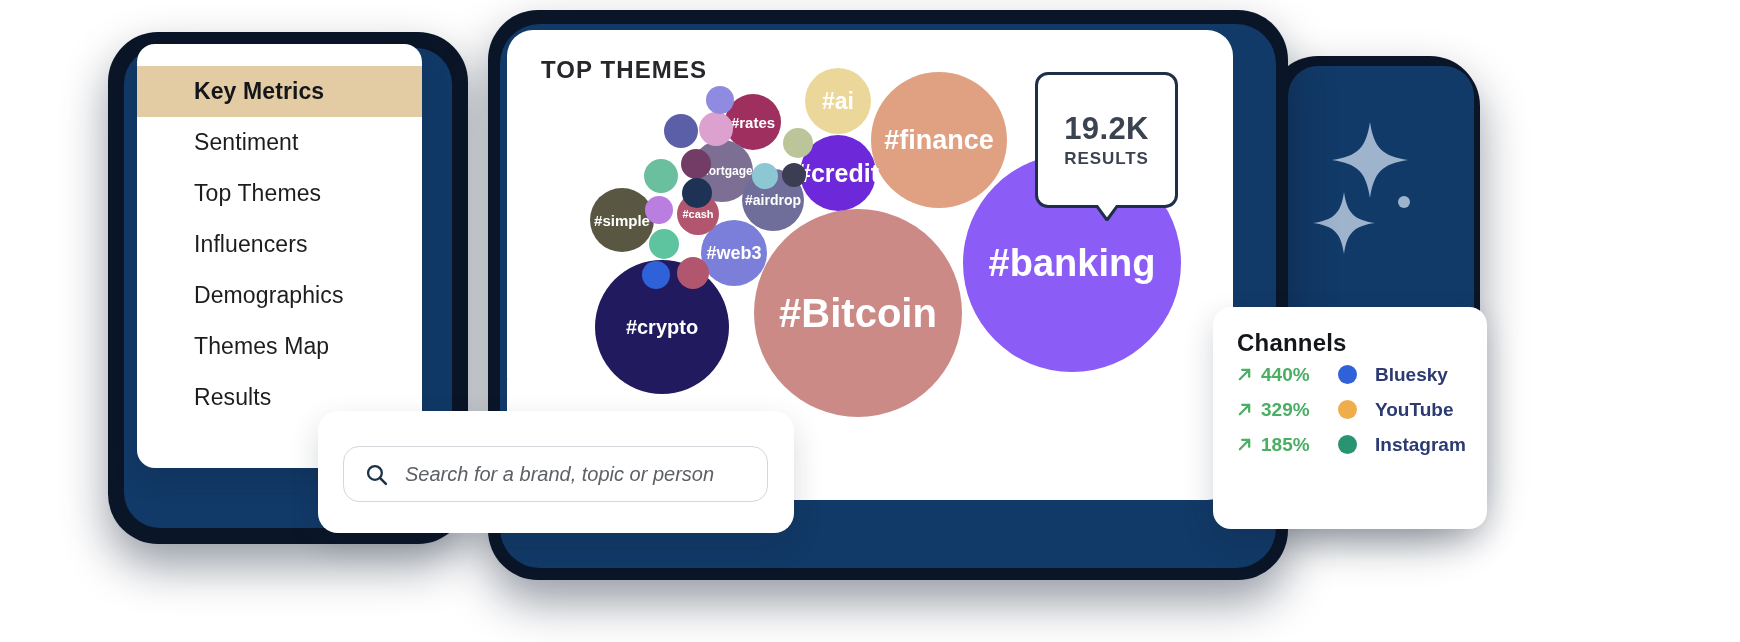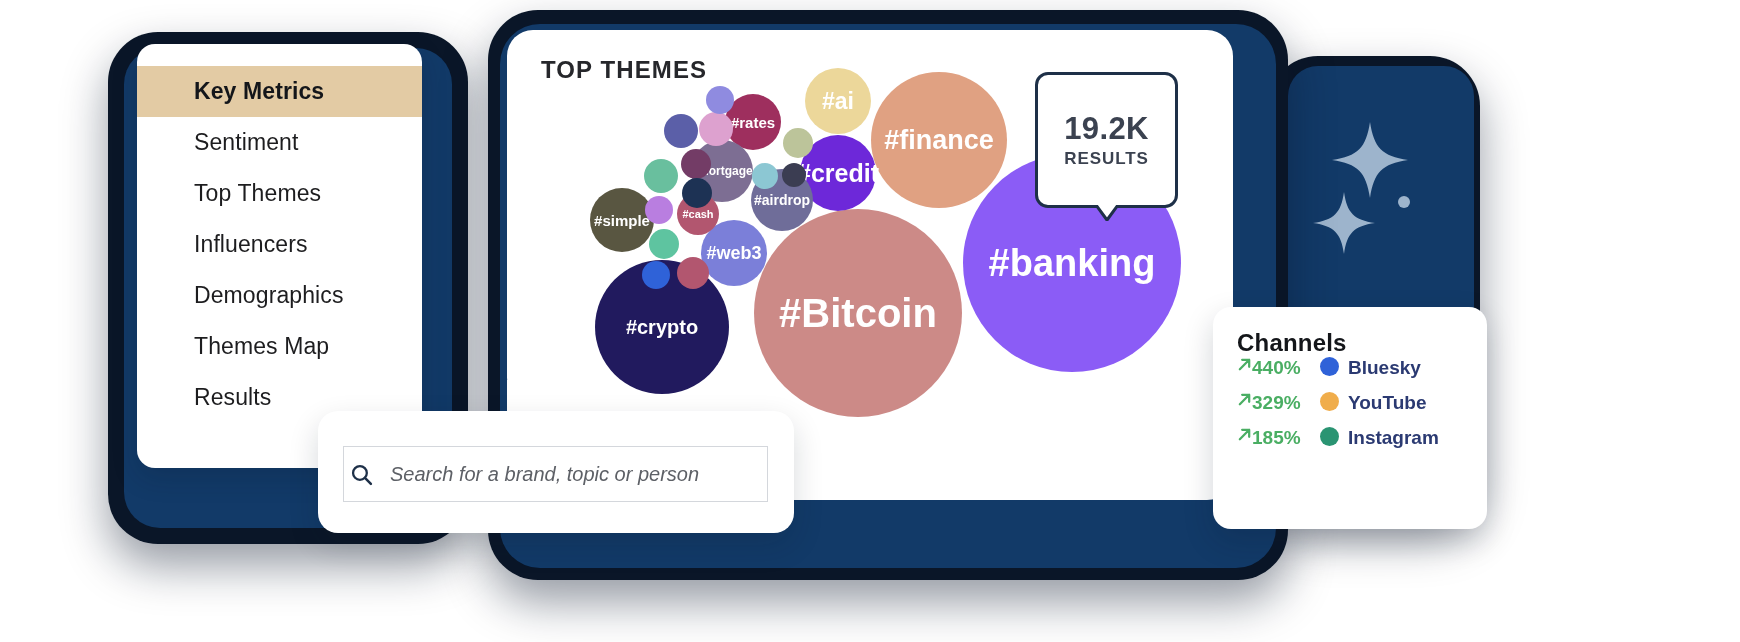--- a/index.html
+++ b/index.html
@@ -154,24 +154,24 @@
     background: #ffffff;
     border-radius: 20px;
     box-shadow: 0 12px 30px rgba(10,22,40,.16);
   }
   .search-box {
     position: absolute;
     left: 343px; top: 446px;
     width: 425px; height: 56px;
     background: #ffffff;
     border: 1px solid #d4d7dc;
-    border-radius: 0;
-    display: flex;
-    align-items: center;
-    padding-left: 5px;
+    border-radius: 16px;
+    display: flex;
+    align-items: center;
+    padding-left: 20px;
     gap: 16px;
   }
   .search-placeholder {
     font-style: italic;
     font-size: 20px;
     color: #5d6066;
   }
 
   
   .channels-card {
@@ -184,21 +184,23 @@
     padding: 22px 0 0 24px;
   }
   .channels-title {
     font-size: 24px;
     font-weight: 700;
     color: #14161a;
     letter-spacing: .2px;
   }
   .channel-row {
     display: flex;
+    align-items: center;
     height: 35px;
+    gap: 9px;
   }
   .ch-arrow { width: 15px; height: 15px; flex: none; }
   .ch-pct {
     font-size: 19px;
     font-weight: 700;
     color: #4aae63;
     width: 62px;
   }
   .ch-dot { width: 19px; height: 19px; border-radius: 50%; flex: none; margin-left: 6px; }
   .ch-name {
@@ -278,21 +280,21 @@
       </div>
       <div class="bubble" style="left: 298px; top: 38px; width: 66px; height: 66px; background: rgb(236, 215, 154); font-size: 23px;">
         <span>#ai</span>
       </div>
       <div class="bubble" style="left: 218px; top: 64px; width: 56px; height: 56px; background: rgb(158, 47, 94); font-size: 15px;">
         <span>#rates</span>
       </div>
       <div class="bubble" style="left: 184px; top: 110px; width: 62px; height: 62px; background: rgb(125, 110, 147); font-size: 12px;">
         <span>#mortgage</span>
       </div>
-      <div class="bubble" style="left: 235px; top: 139px; width: 62px; height: 62px; background: rgb(111, 109, 153); font-size: 14px; margin-left: 9px;">
+      <div class="bubble" style="left: 235px; top: 139px; width: 62px; height: 62px; background: rgb(111, 109, 153); font-size: 14px;">
         <span>#airdrop</span>
       </div>
       <div class="bubble" style="left: 194px; top: 190px; width: 66px; height: 66px; background: rgb(123, 127, 217); font-size: 18px;">
         <span>#web3</span>
       </div>
       <div class="bubble" style="left: 83px; top: 158px; width: 64px; height: 64px; background: rgb(89, 86, 65); font-size: 15px;">
         <span>#simple</span>
       </div>
       <div class="bubble" style="left: 170px; top: 163px; width: 42px; height: 42px; background: rgb(178, 86, 111); font-size: 11px;">
         <span>#cash</span>

